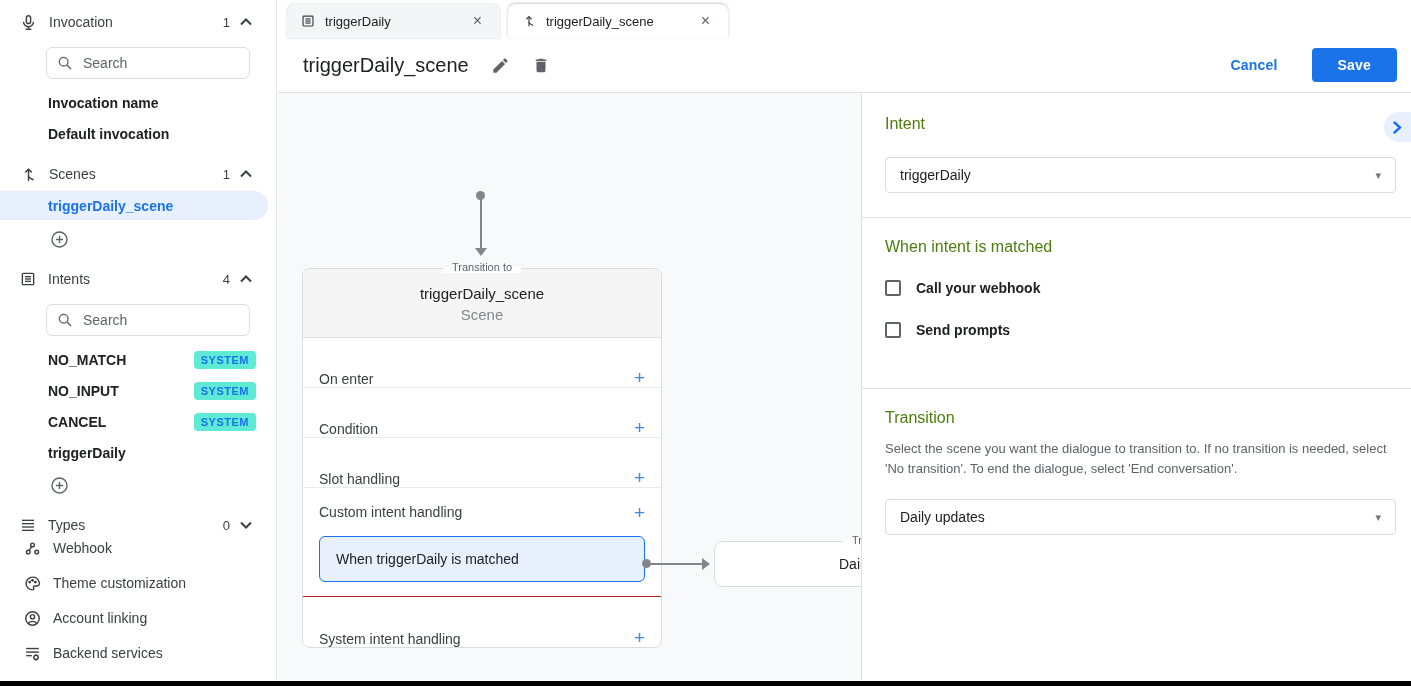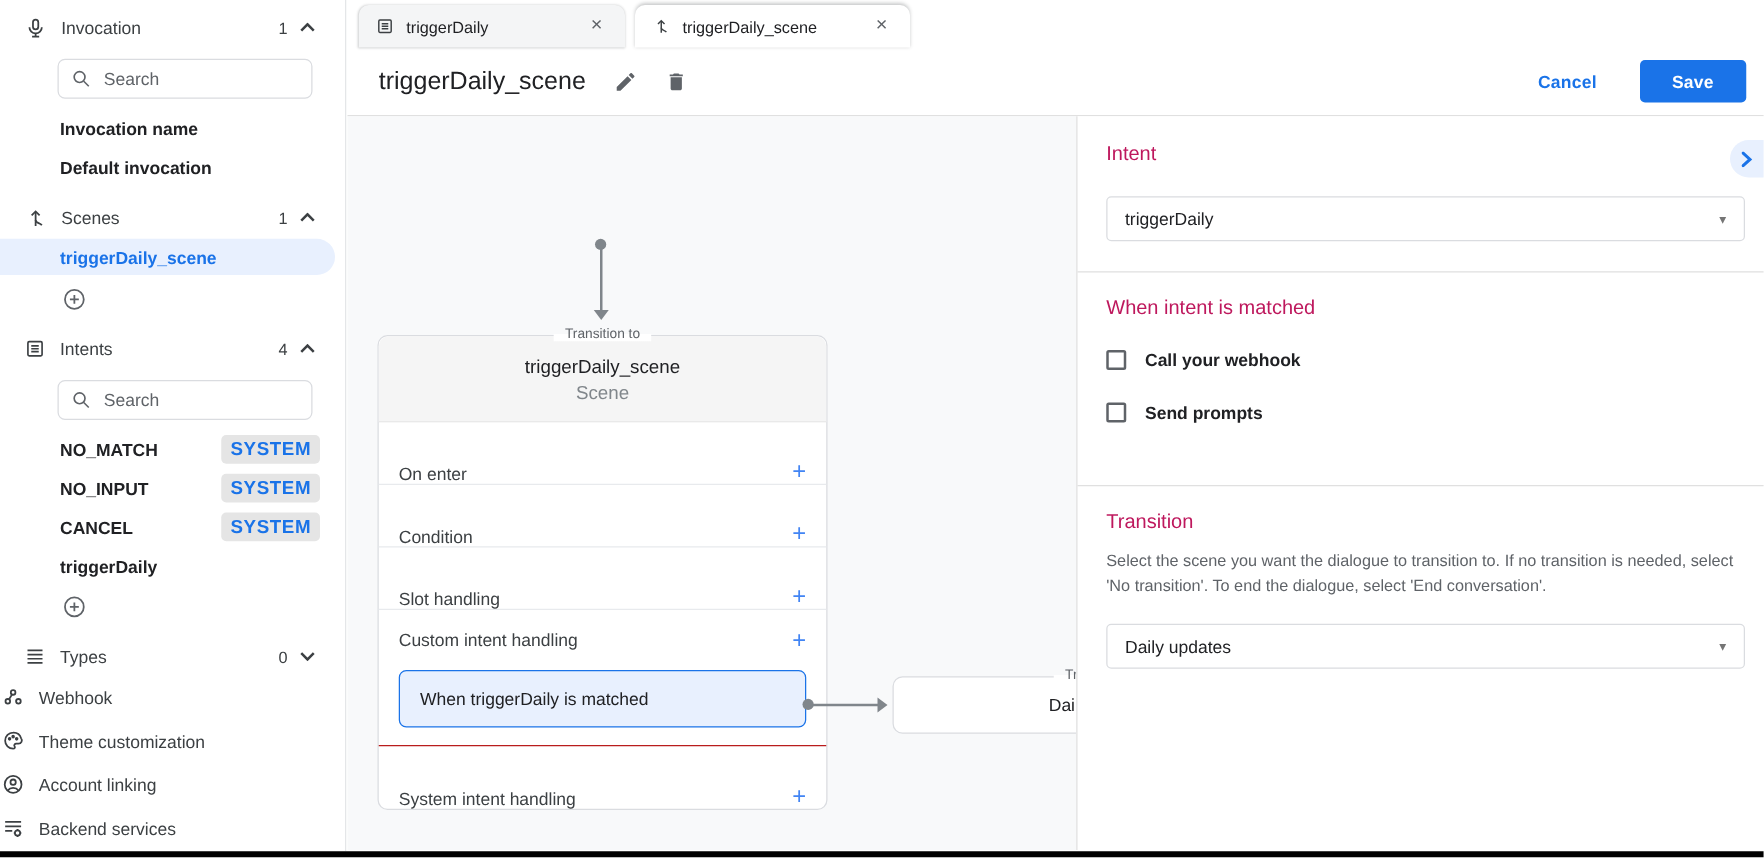--- a/index.html
+++ b/index.html
@@ -14,24 +14,24 @@
   .sb-head .lbl { margin-left:12px; font-size:14px; color:#3c4043; }
   .sb-head .count { margin-left:auto; font-size:13px; color:#3c4043; margin-right:10px; }
   .sb-search { display:flex; align-items:center; height:32px; margin:10px 26px 8px 46px;
     border:1px solid #dadce0; border-radius:6px; padding:0 10px; background:#fff; }
   .sb-search input { border:none; outline:none; margin-left:10px; font-size:14px; color:#202124; width:140px;
     font-family:"Liberation Sans", sans-serif; background:transparent; }
   .sb-search input::placeholder { color:#5f6368; }
   .sb-item { display:flex; align-items:center; height:31px; padding-left:48px; padding-right:20px;
     font-size:14px; font-weight:bold; color:#202124; cursor:pointer; }
   .sb-item.selected { background:#e8f0fe; color:#1a73e8; width:268px; border-radius:0 16px 16px 0; height:29px; margin:2px 0; }
-  .badge { margin-left:auto; background:#e5e5e5; color:#1a73e8; font-size:15px; font-weight:bold;
+  .badge { margin-left:auto; background:#5eead4; color:#1a73e8; font-size:11px; font-weight:bold;
     letter-spacing:.5px; padding:3px 7px; border-radius:4px; }
   .sb-plus { display:flex; align-items:center; height:34px; padding-left:50px; cursor:pointer; }
-  .sb-link { display:flex; align-items:center; height:35px; padding:0 24px 0 2px; font-size:14px; color:#3c4043; cursor:pointer; }
+  .sb-link { display:flex; align-items:flex-start; height:35px; padding:0 24px 0 24px; font-size:14px; color:#3c4043; cursor:pointer; }
   .sb-link .lbl { margin-left:12px; }
   .icon { display:inline-flex; align-items:center; justify-content:center; flex:none; }
 
   
   .main { position:absolute; left:278px; top:0; width:1133px; height:681px; }
   .tabbar { height:38px; display:flex; align-items:flex-end; padding-left:9px; gap:8px; background:#fff; }
   .tab { height:34px; border-radius:8px 8px 0 0; display:flex; align-items:center; padding:0 14px;
     font-size:13px; color:#202124; cursor:pointer; }
   .tab.inactive { width:213px; background:#f4f5f6; box-shadow:0 0 2px rgba(60,64,67,.30); }
   .tab.active { width:220px; background:#fff; box-shadow:0 -1px 3px rgba(60,64,67,.28); position:relative; z-index:2; }
@@ -76,21 +76,21 @@
   .partial-box { left:436px; top:448px; width:210px; height:46px; }
   .partial-box .legend { left:auto; transform:none; right:52px; }
   .partial-text { position:absolute; left:124px; top:14px; font-size:14px; color:#202124; }
 
   
   .panel { position:relative; flex:1; background:#fff; border-left:1px solid #e0e0e0; }
   .collapse-btn { position:absolute; right:0; top:19px; width:27px; height:30px; background:#e8f0fe;
     border-radius:15px 0 0 15px; display:flex; align-items:center; justify-content:center; cursor:pointer; z-index:3; border:none; }
   .p-section { padding:14px 15px 24px 23px; border-bottom:1px solid #e0e0e0; }
   .p-section.last { border-bottom:none; }
-  .p-h { font-size:16px; color:#be185d; margin-top:8px; }
+  .p-h { font-size:16px; color:#4d7c0f; margin-top:8px; }
   .select { margin-top:24px; height:36px; border:1px solid #dadce0; border-radius:4px; display:flex;
     align-items:center; padding:0 14px; font-size:14px; color:#202124; cursor:pointer; background:#fff; }
   .select .caret { margin-left:auto; color:#757575; font-size:11px; }
   .cb-row { display:flex; align-items:center; margin-top:24px; cursor:pointer; }
   .cb-box { width:16px; height:16px; border:2px solid #5f6368; border-radius:2px; background:#fff; flex:none; }
   .cb-lbl { margin-left:15px; font-size:14px; font-weight:bold; color:#202124; }
   .sec2 { padding-top:20px; padding-bottom:50px; }
   .sec2 .p-h { margin-top:0; }
   .sec3 { padding-top:20px; }
   .sec3 .p-h { margin-top:0; }

